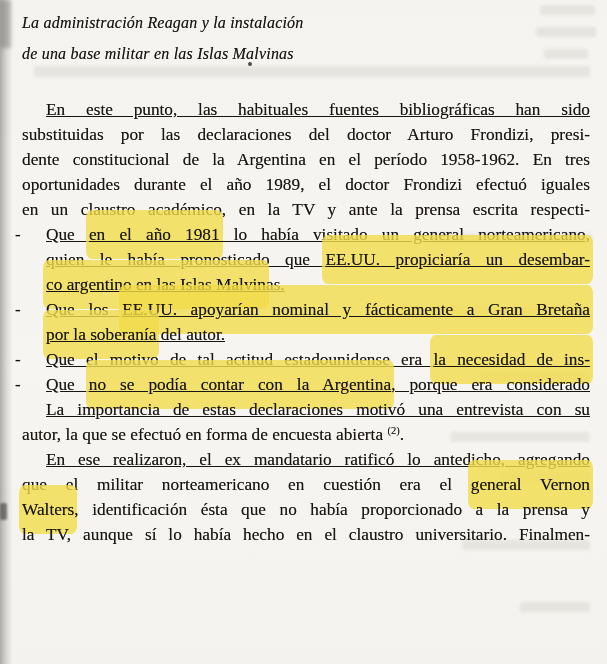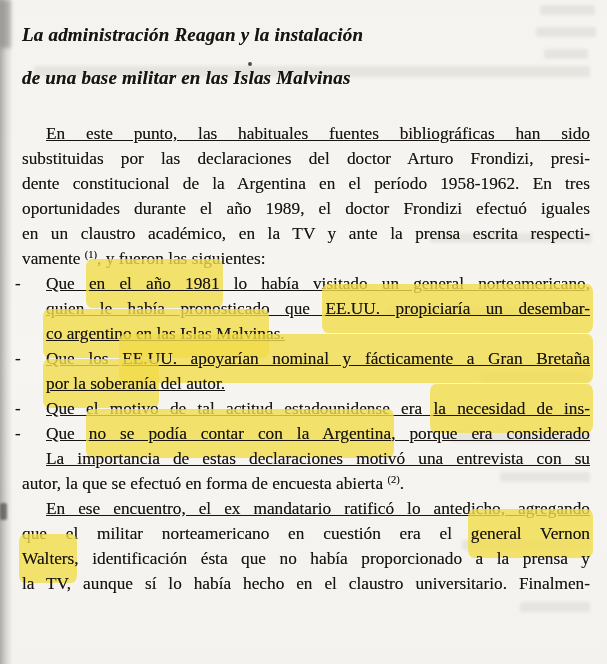--- a/index.html
+++ b/index.html
@@ -41,25 +41,24 @@
   .g9  { left: 500px; top: 472px; width: 90px;  }
   .g10 { left: 462px; top: 540px; width: 128px; }
   .g11 { left: 520px; top: 602px; width: 70px;  }
 
   .content {
     position: absolute; left: 22px; top: 0; width: 568px;
   }
 
   .title { padding-top: 7px; }
   .title-line {
-    font-size: 19px; line-height: 31px;
-    font-weight: bold; font-style: italic;
+    font-size: 16px; line-height: 31px;
+    font-weight: normal; font-style: italic;
     letter-spacing: 0.2px;
     text-shadow: 0 0 0.6px rgba(20,16,10,0.55);
-    margin-top: 12px;
   }
   .title-dot {
     position: absolute; left: 226px; top: 62px;
     width: 4px; height: 4px; border-radius: 50%;
     background: rgba(40,36,30,0.8);
   }
   .title-spacer { height: 28px; }
 
   .line {
     position: relative;
@@ -116,35 +115,34 @@
       <div class="title-line">de una base militar en las Islas Malvinas</div>
     </div>
     <div class="title-dot"></div>
     <div class="title-spacer"></div>
 
     <div class="line j ind"><span>En este punto, las habituales fuentes bibliográficas han sido</span></div>
     <div class="line j"><span>substituidas por las declaraciones del doctor Arturo Frondizi, presi-</span></div>
     <div class="line j"><span>dente constitucional de la Argentina en el período 1958-1962. En tres</span></div>
     <div class="line j"><span>oportunidades durante el año 1989, el doctor Frondizi efectuó iguales</span></div>
     <div class="line j"><span>en un claustro académico, en la TV y ante la prensa escrita respecti-</span></div>
-    <div class="line"><span>vamente </span><span class="sup">(1)</span><span>, y fueron las siguientes:</span></div>
 
     <div class="line j ind"><span class="dash">-</span><span>Que </span><span class="hl">en el año 1981</span><span> lo había visitado un general norteamericano,</span></div>
     <div class="line j ind"><span>quien le había pronosticado que </span><span class="hl">EE.UU. propiciaría un desembar-</span></div>
     <div class="line ind"><span class="hl">co argentino en las Islas Malvin</span><span>as.</span></div>
 
     <div class="line j ind"><span class="dash">-</span><span>Que los </span><span class="hl">EE.UU. apoyarían nominal y fácticamente a Gran Bretaña</span></div>
     <div class="line ind"><span class="hl">por la soberanía</span><span> del autor.</span></div>
 
     <div class="line j ind"><span class="dash">-</span><span>Que el motivo de tal actitud estadounidense era </span><span class="hl">la necesidad de ins-</span></div>
 
     <div class="line j ind"><span class="dash">-</span><span>Que </span><span class="hl">no se podía contar con la Argentina</span><span>, porque era considerado</span></div>
 
     <div class="line j ind"><span>La importancia de estas declaraciones motivó una entrevista con su</span></div>
     <div class="line"><span>autor, la que se efectuó en forma de encuesta abierta </span><span class="sup">(2)</span><span>.</span></div>
 
-    <div class="line j ind"><span>En ese encuentro, el ex mandatario ratificó lo antedicho, agregando</span></div>
+    <div class="line j ind"><span>En ese realizaron, el ex mandatario ratificó lo antedicho, agregando</span></div>
     <div class="line j"><span>que el militar norteamericano en cuestión era el </span><span class="hl">general Vernon</span></div>
     <div class="line j"><span class="hl">Walters</span><span>, identificación ésta que no había proporcionado a la prensa y</span></div>
     <div class="line j"><span>la TV, aunque sí lo había hecho en el claustro universitario. Finalmen-</span></div>
 
   </div>
 </div>
 
 </body></html>

